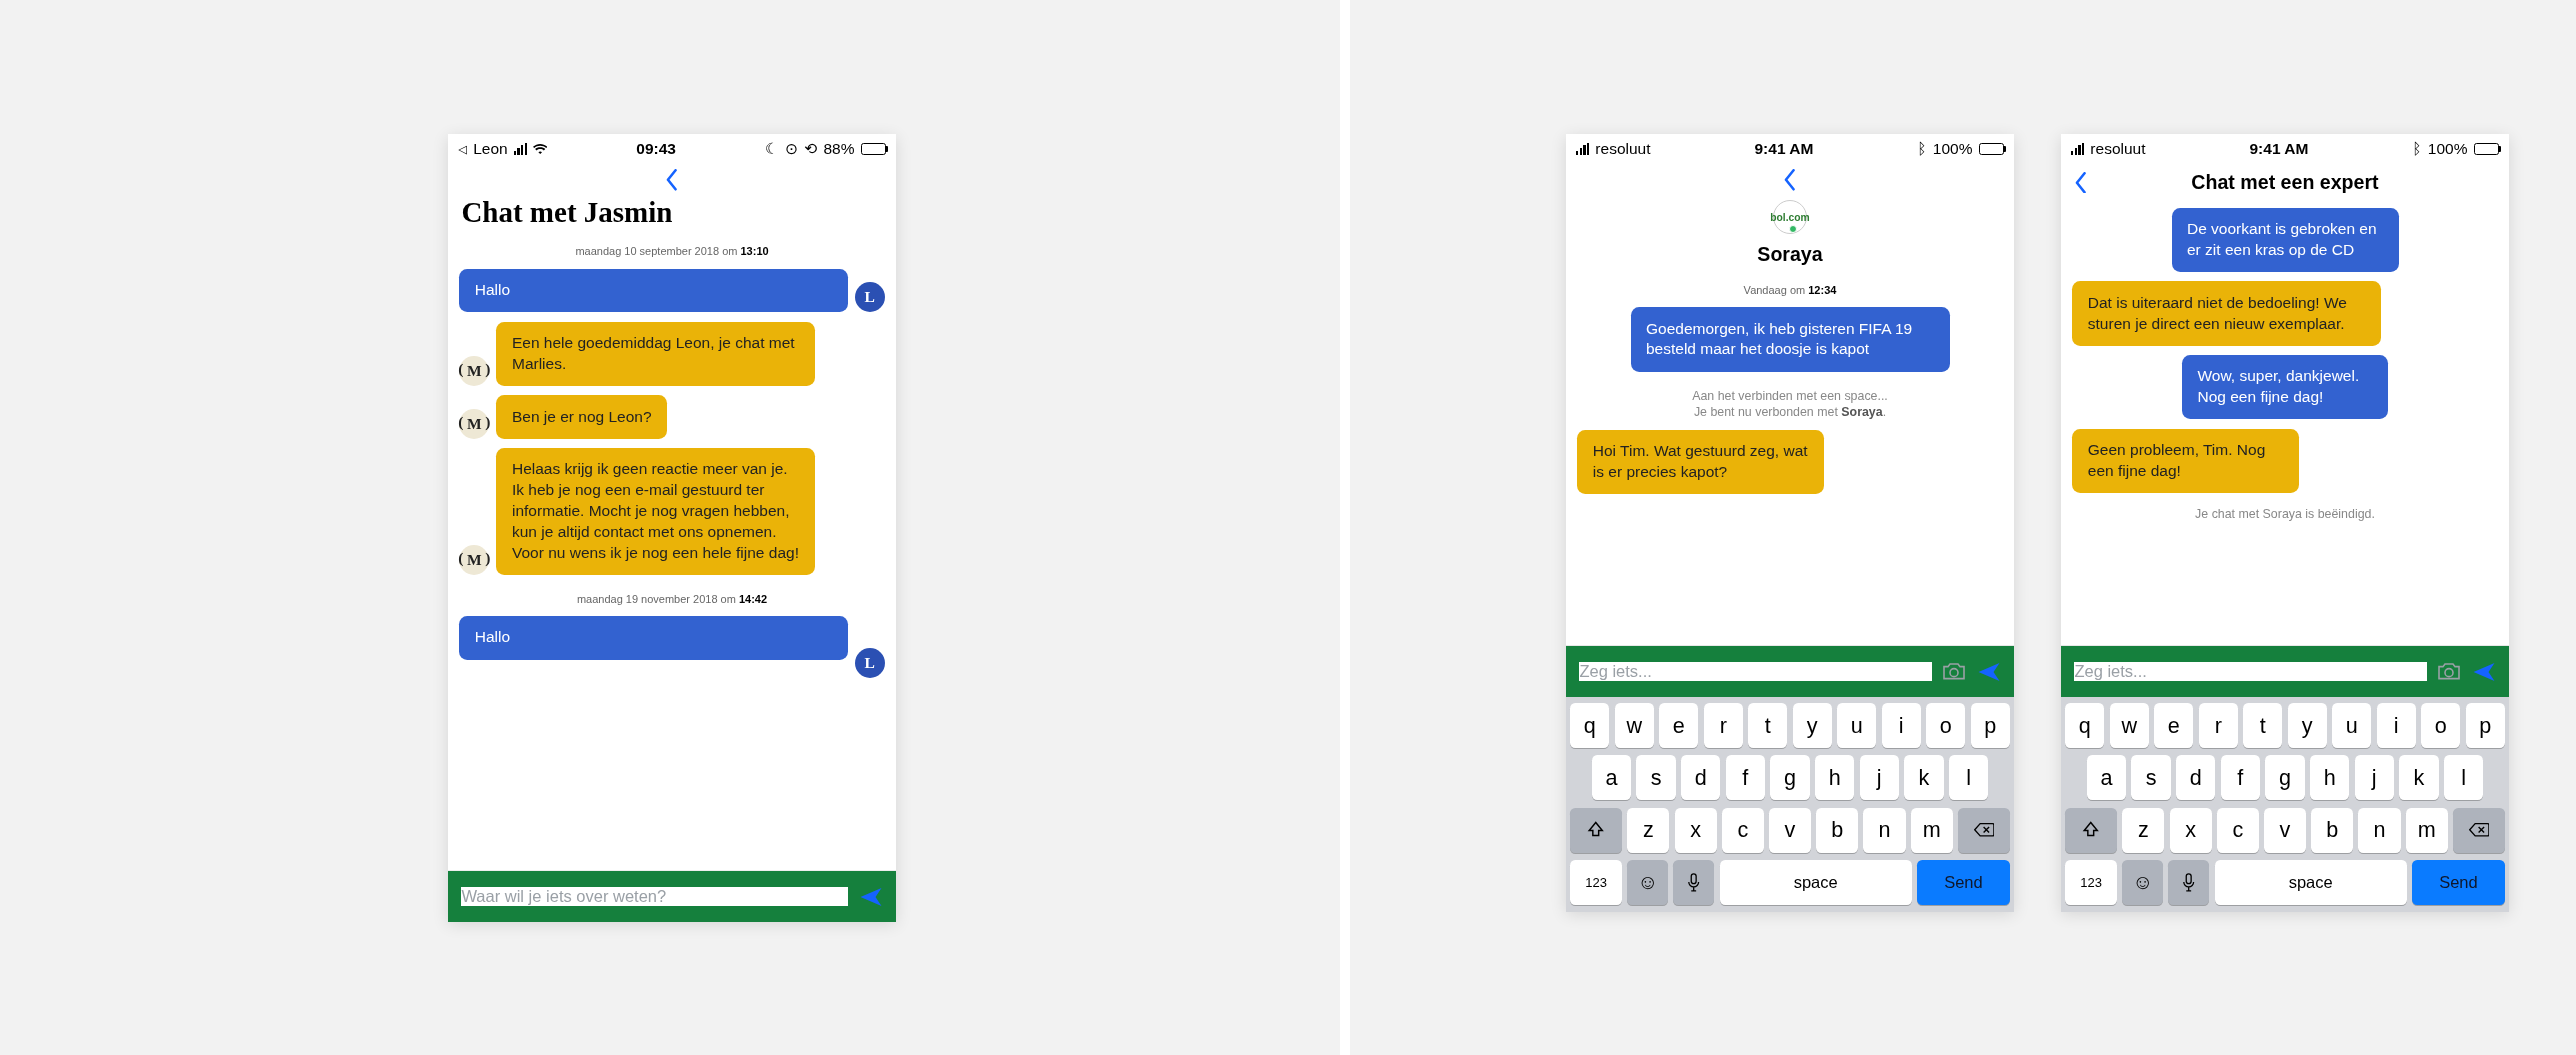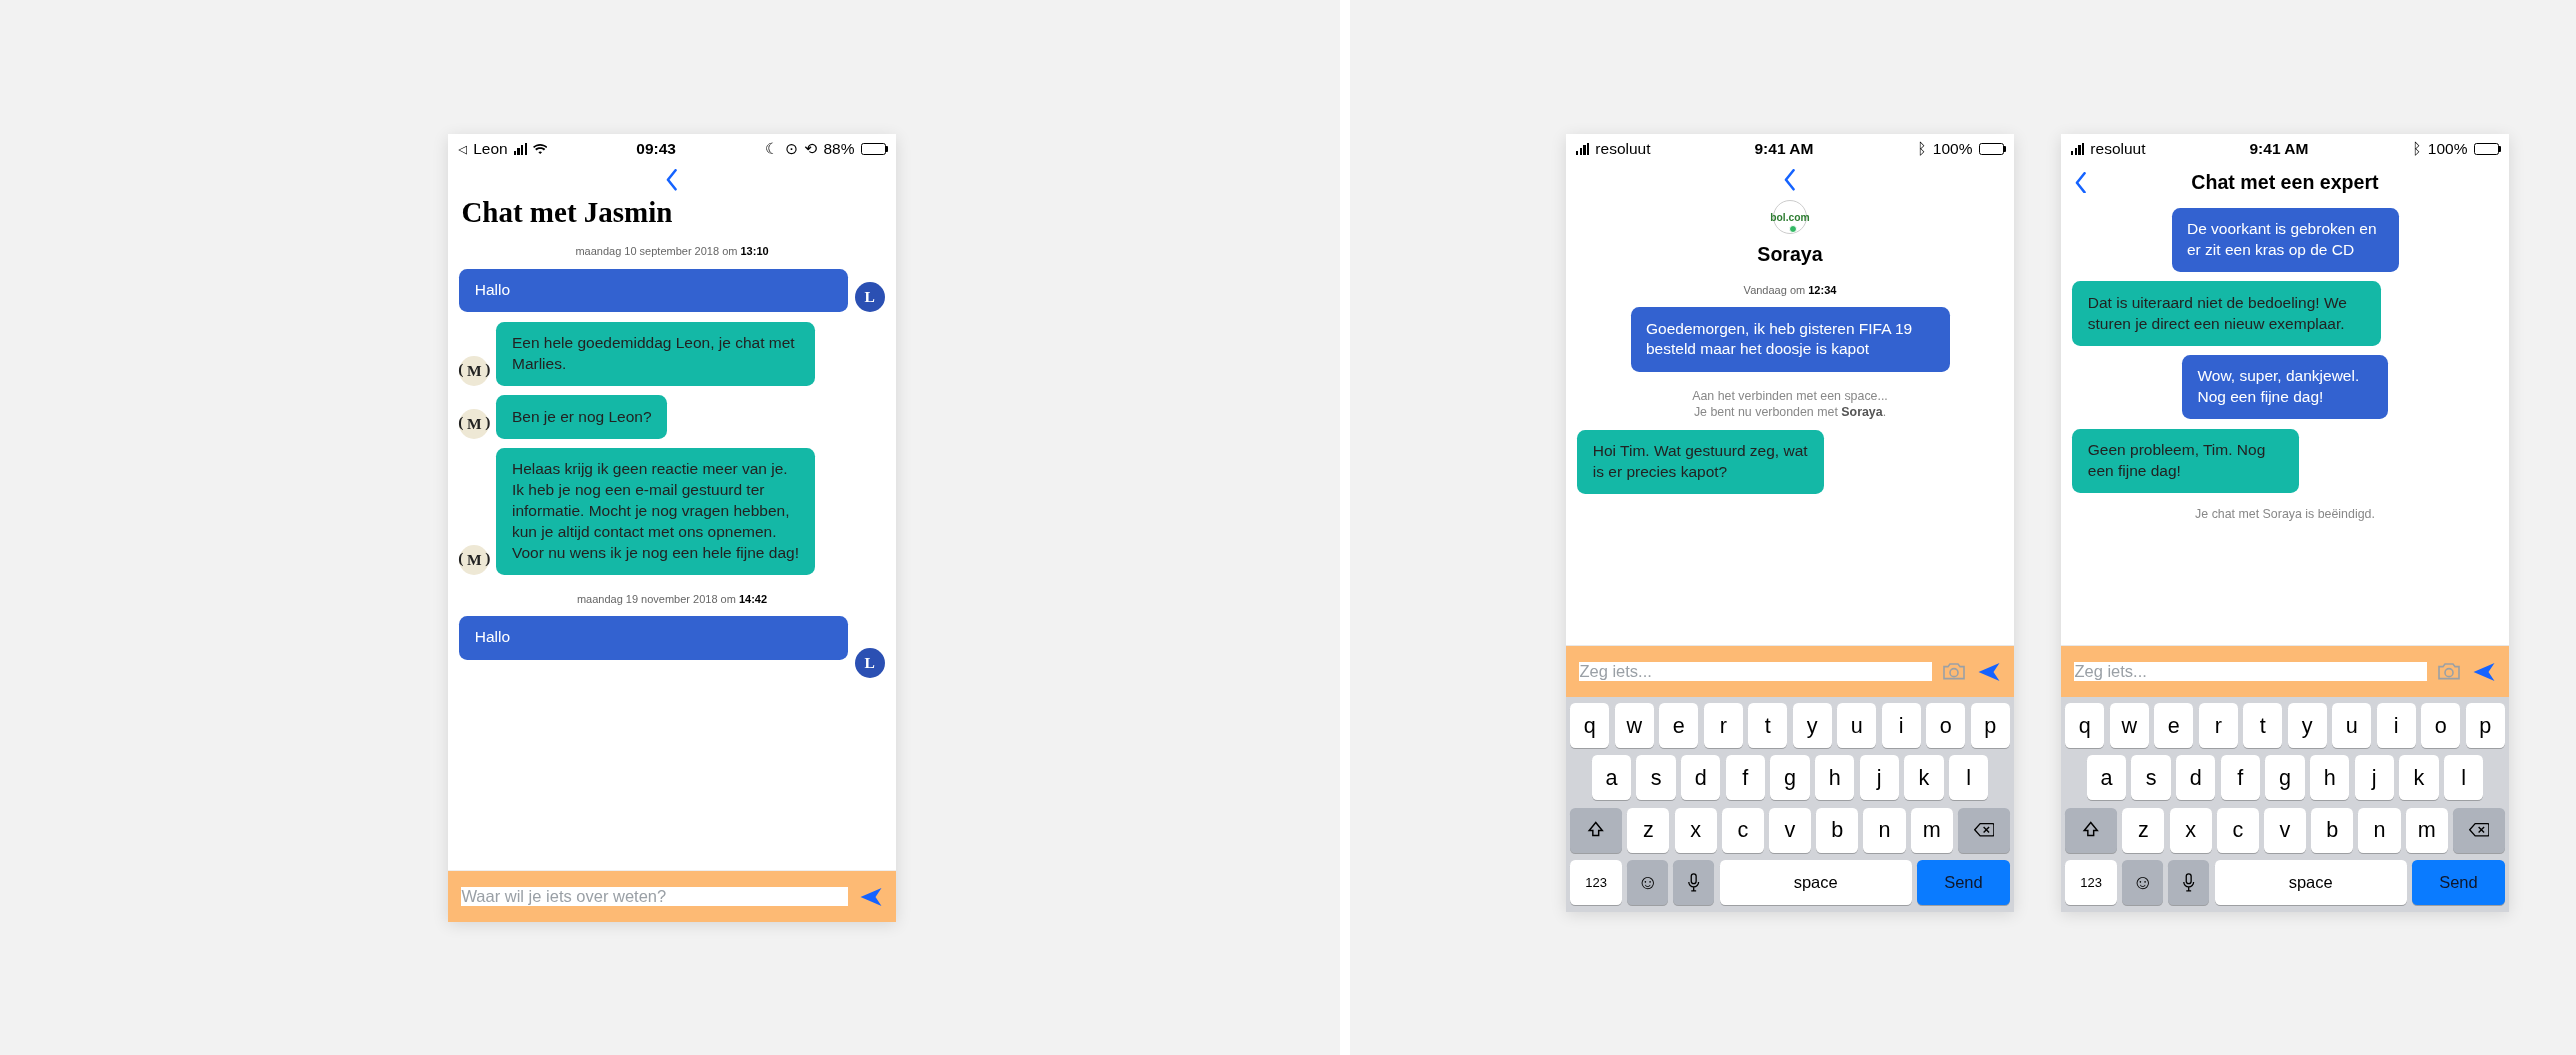--- a/index.html
+++ b/index.html
@@ -117,21 +117,21 @@
   .row.out { justify-content:center;}
   .row.in { justify-content:flex-start;}
   .bubble {
     max-width:319px;
     padding:11.3px 15.5px;
     border-radius:8.2px;
     font-size:15.5px;
     line-height:1.35;
   }
   .row.out .bubble {background:#3362d0;color:#fff;}
-  .row.in  .bubble {background:#14b8a6;color:#222;}
+  .row.in  .bubble {background:#eab308;color:#222;}
   #phone-a .row.out .bubble {flex:1;max-width:none;}
   .av {
     width:30px;height:30px;border-radius:50%;
     display:flex;align-items:center;justify-content:center;
     font-family:Georgia,serif;font-size:15.5px;font-weight:800;
     position:relative;
   }
   .av.m { background:#eee8d5;color:#222;}
   .av.m::before{content:"(";position:absolute;left:-1px;top:4.1px;font-size:15.5px;font-family:Georgia,serif;}
   .av.m::after{content:")";position:absolute;right:-1px;top:4.1px;font-size:15.5px;font-family:Georgia,serif;}
@@ -140,21 +140,21 @@
   .fade-bottom{
     position:absolute;left:0;right:0;bottom:57px;height:62px;
     background:linear-gradient(to bottom,rgba(255,255,255,0),#fff);
     pointer-events:none;
   }
 
   
   .input-bar {
     height:52px;display:flex;align-items:center;
     padding:0 13.4px;border-top:0.5px solid #eee;gap:10.3px;
-    background:#fdba74;
+    background:#15803d;
   }
   .input-bar.light {border-top:0.5px solid #e8e8e8;}
   .input-bar input {
     flex:1;border:none;outline:none;font-size:16.5px;color:#333;
   }
   .input-bar input::placeholder{color:#9aa0a6;}
   .send-svg{width:24px;height:24px;}
   .cam-svg{width:24px;height:20.6px;stroke:#9aa0a6;}
 
   

